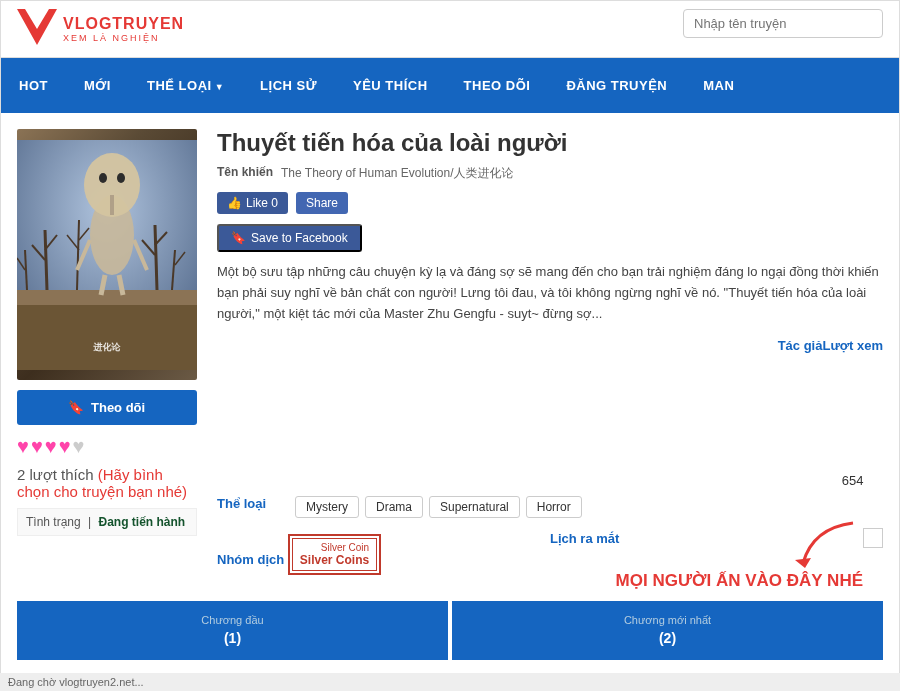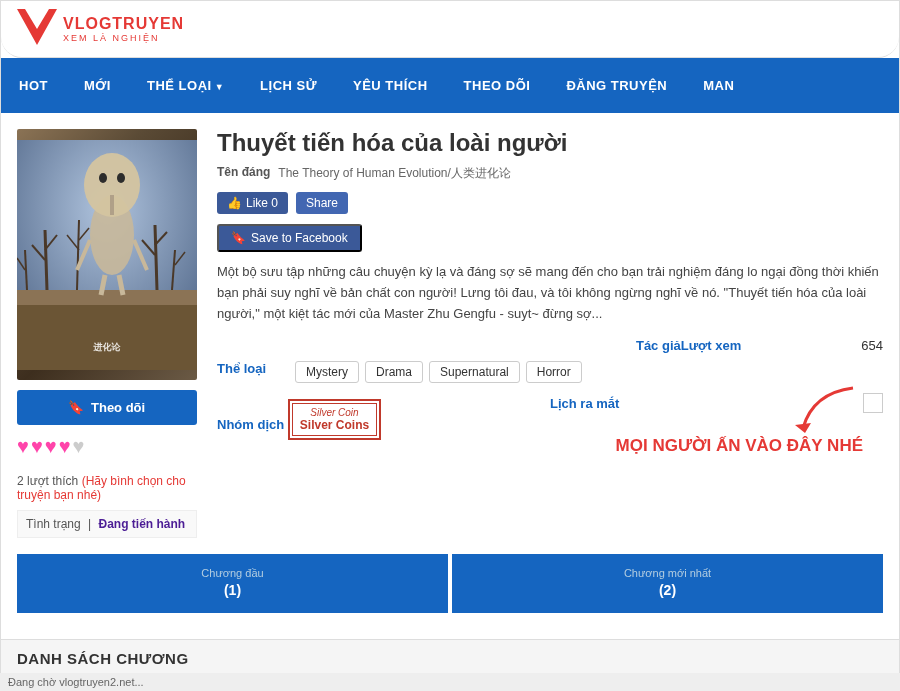--- a/index.html
+++ b/index.html
@@ -6,21 +6,20 @@
     body { font-family: Arial, sans-serif; font-size: 13px; background: #f5f5f5; color: #333; width: 900px; overflow-x: hidden; }
 
     
     .top-bar {
       background: #fff;
       display: flex;
       align-items: flex-start;
       justify-content: space-between;
       padding: 8px 16px;
       border-bottom: 1px solid #ddd;
-      border-radius: 21px;
     }
     .logo {
       display: flex;
       align-items: center;
       gap: 6px;
     }
     .logo-text {
       display: flex; flex-direction: column; line-height: 1.2;
     }
     .logo-main {
@@ -101,35 +100,35 @@
     .hearts {
       display: flex;
       align-items: center;
       gap: 2px;
       margin-top: 10px;
     }
     .heart { color: #f4a; font-size: 20px; }
     .heart.empty { color: #ccc; }
 
     .likes-text {
-      font-size: 12px;
+      font-size: 15px;
       color: #555;
-      margin-top: 16px;
+      margin-top: 8px;
     }
     .likes-link { color: #e53935; cursor: pointer; }
 
     .status-row {
       margin-top: 8px;
       font-size: 12px;
       color: #555;
       background: #f9f9f9;
       padding: 6px 8px;
       border: 1px solid #eee;
     }
-    .status-value { color: #4c1d95; font-weight: bold; }
+    .status-value { color: #14532d; font-weight: bold; }
 
     
     .manga-info-col {
       flex: 1;
     }
 
     .manga-title {
       font-size: 24px;
       font-weight: bold;
       color: #333;
@@ -346,20 +345,21 @@
 
     <svg width="40" height="40" viewBox="0 0 40 40">
       <polygon points="0,0 20,36 40,0 32,0 20,20 8,0" fill="#e53935"></polygon>
       <text x="5" y="28" font-size="8" fill="#fff" font-weight="bold">V</text>
     </svg>
     <div class="logo-text">
       <span class="logo-main">VLOGTRUYEN</span>
       <span class="logo-sub">XEM LÀ NGHIỆN</span>
     </div>
   </div>
+  <input class="search-input" type="text" placeholder="Nhập tên truyện" style="">
 </div>
 
 <nav class="nav">
   <div class="nav-item">HOT</div>
   <div class="nav-item">MỚI</div>
   <div class="nav-item has-dropdown">THỂ LOẠI</div>
   <div class="nav-item">LỊCH SỬ</div>
   <div class="nav-item">YÊU THÍCH</div>
   <div class="nav-item">THEO DÕI</div>
   <div class="nav-item">ĐĂNG TRUYỆN</div>
@@ -440,21 +440,21 @@
         <span>Tình trạng</span>
         <span style="margin: 0 4px;">|</span>
         <span class="status-value">Đang tiến hành</span>
       </div>
     </div>
 
     <div class="manga-info-col">
       <h1 class="manga-title">Thuyết tiến hóa của loài người</h1>
 
       <div class="alt-names-row">
-        <span class="alt-label">Tên đáng</span>
+        <span class="alt-label">Tên khiến</span>
         <span class="alt-value">The Theory of Human Evolution/人类进化论</span>
       </div>
 
       <div class="social-row">
         <div class="fb-like">
           <span>👍</span>
           <span>Like 0</span>
         </div>
         <div class="fb-share">Share</div>
       </div>
@@ -465,42 +465,42 @@
           <span>Save to Facebook</span>
         </button>
       </div>
 
       <p class="description">Một bộ sưu tập những câu chuyện kỳ lạ và đáng sợ sẽ mang đến cho bạn trải nghiệm đáng lo ngại đồng thời khiến bạn phải suy nghĩ về bản chất con người! Lưng tôi đau, và tôi không ngừng nghĩ về nó. "Thuyết tiến hóa của loài người," một kiệt tác mới của Master Zhu Gengfu - suyt~ đừng sợ...</p>
 
       <div class="stats-row">
         <div>
           <span class="stat-label">Tác giả</span>
         </div>
-        <div style="display:flex; gap: 120px; align-items:center;">
+        <div style="display:flex; gap: 120px; align-items:center;flex-direction:column;">
           <span class="stat-label">Lượt xem</span>
           <span class="stat-value">654</span>
         </div>
       </div>
 
       <div class="info-row">
         <span class="info-label">Thể loại</span>
         <div class="tags">
           <span class="tag">Mystery</span>
           <span class="tag">Drama</span>
           <span class="tag">Supernatural</span>
           <span class="tag">Horror</span>
         </div>
       </div>
 
       <div class="group-date-row" style="position:relative;">
         <div class="group-col">
           <span class="info-label">Nhóm dịch</span>
           <div style="margin-top: 6px; display: inline-block;">
             <div class="translator-card">
-              <div style="font-size: 10px; color: #c0392b; font-style: italic;">Silver Coin</div>
+              <div style="font-size: 10px; color: #c0392b;  text-align: right;">Silver Coin</div>
               <div style="font-size: 12px; font-weight: bold;">Silver Coins</div>
             </div>
           </div>
         </div>
         <div class="date-col">
           <span class="info-label">Lịch ra mắt</span>
           <div class="date-placeholder"></div>
         </div>
 
         <div style="position:absolute; right: 20px; top: -10px; text-align:right; pointer-events:none;">

